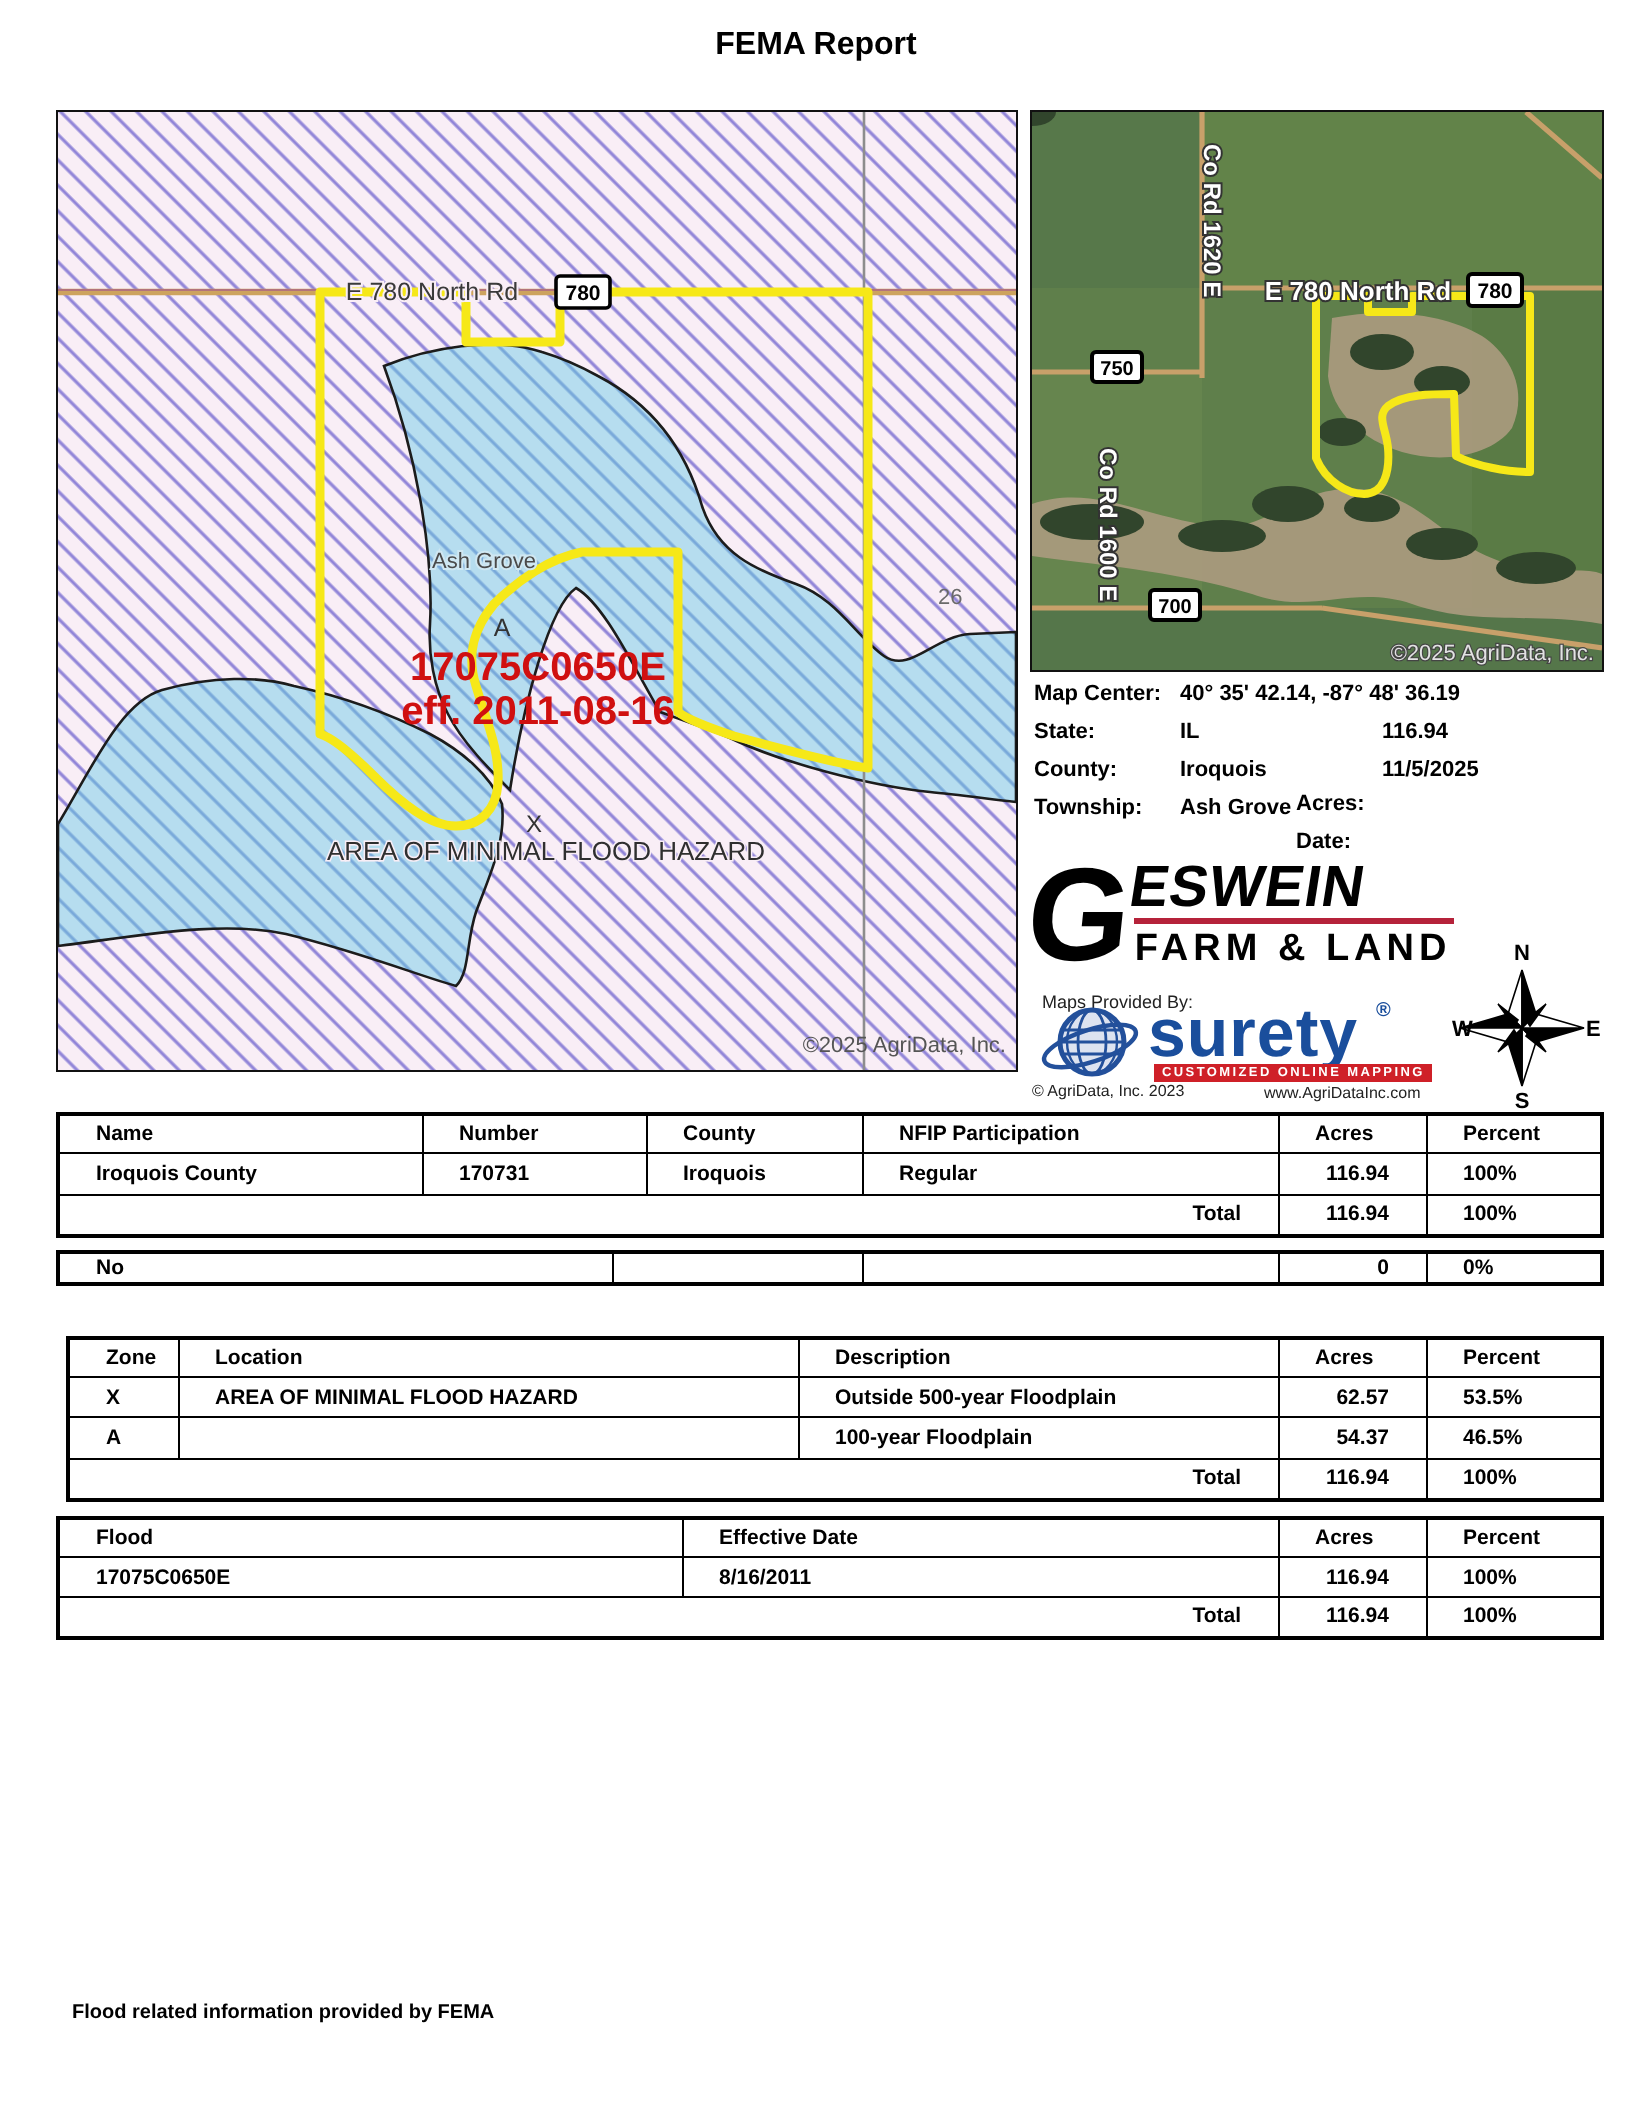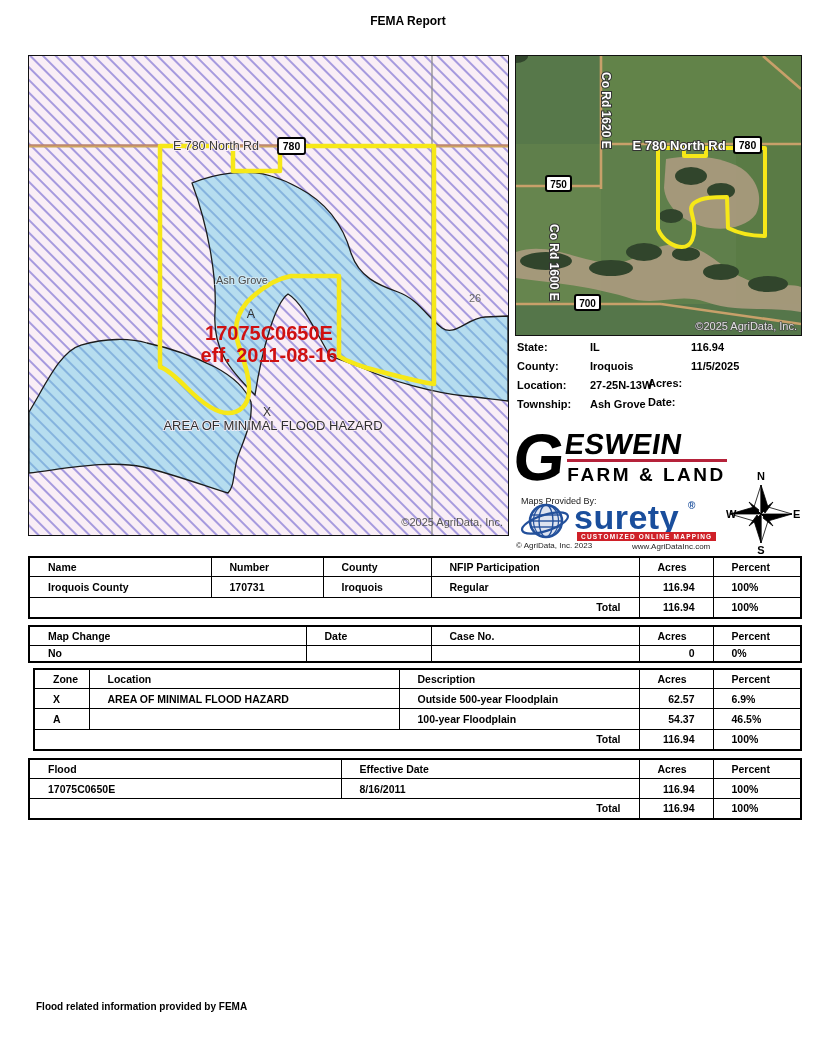--- a/index.html
+++ b/index.html
@@ -1,19 +1,19 @@
 <!DOCTYPE html>
 <html><head>
 <meta charset="utf-8">
 <style>
   html,body{margin:0;padding:0;background:#fff;}
   .page{position:relative;width:816px;height:1056px;background:#fff;overflow:hidden;
         font-family:"Liberation Sans",sans-serif;color:#000;}
   .abs{position:absolute;}
-  .page-title{left:0;top:14px;width:816px;text-align:center;font-size:12px;font-weight:bold;}
+  .page-title{left:0;top:14px;width:816px;text-align:center;font-size:16px;font-weight:bold;}
 
   .map-frame{border:1.5px solid #111;background:#fff;}
   #floodmap{left:28px;top:55px;width:479px;height:479px;}
   #satmap{left:515px;top:55px;width:285px;height:279px;}
 
   
   .info{left:517px;top:341px;width:288px;font-size:11px;font-weight:bold;}
   .info-row{position:relative;height:19px;}
   .info-row .lbl{position:absolute;left:0;}
   .info-row .val{position:absolute;left:73px;}
@@ -164,34 +164,34 @@
         <text x="71.5" y="250.5" text-anchor="middle" font-size="10" font-weight="bold" fill="#000">700</text>
       </g>
       <text x="86" y="16" font-size="12" font-weight="bold" fill="#fff" transform="rotate(90 86 16)" style="paint-order:stroke;stroke:#333;stroke-width:2">Co Rd 1620 E</text>
       <text x="34" y="168" font-size="12" font-weight="bold" fill="#fff" transform="rotate(90 34 168)" style="paint-order:stroke;stroke:#333;stroke-width:2">Co Rd 1600 E</text>
       <text x="281" y="274" text-anchor="end" font-size="11" fill="#e2e2e2" style="paint-order:stroke;stroke:#444;stroke-width:1.2">©2025 AgriData, Inc.</text>
     </svg>
   </div>
 
   <div class="abs info">
     <div class="info-row">
+      <span class="lbl">Map Center:</span>
+      <span class="val">40° 35' 42.14,  -87° 48' 36.19</span>
+    </div>
+    <div class="info-row">
       <span class="lbl">State:</span>
       <span class="val">IL</span>
       <span class="lbl2">Acres:</span>
       <span class="val2">116.94</span>
     </div>
     <div class="info-row">
       <span class="lbl">County:</span>
       <span class="val">Iroquois</span>
       <span class="lbl2">Date:</span>
       <span class="val2">11/5/2025</span>
-    </div>
-    <div class="info-row">
-      <span class="lbl">Location:</span>
-      <span class="val">27-25N-13W</span>
     </div>
     <div class="info-row">
       <span class="lbl">Township:</span>
       <span class="val">Ash Grove</span>
     </div>
   </div>
 
   <div class="abs geswein">
     <span class="g">G</span>
     <span class="gr">
@@ -275,27 +275,20 @@
 
   <table class="rpt" id="tbl-mapchange">
     <colgroup>
         <col style="width:277px">
         <col style="width:125px">
         <col style="width:208px">
       <col style="width:74px">
         <col style="width:88px">
       </colgroup>
     <tbody>
-        <tr class="hdr">
-      <td>Map Change</td>
-      <td>Date</td>
-      <td>Case No.</td>
-      <td>Acres</td>
-      <td>Percent</td>
-    </tr>
     <tr style="height:16px;">
       <td>No</td>
       <td></td>
       <td></td>
       <td class="num">0</td>
       <td>0%</td>
     </tr>
   </tbody>
     </table>
 
@@ -313,21 +306,21 @@
       <td>Location</td>
       <td>Description</td>
       <td>Acres</td>
       <td>Percent</td>
     </tr>
     <tr style="height:20px;">
       <td>X</td>
       <td>AREA OF MINIMAL FLOOD HAZARD</td>
       <td>Outside 500-year Floodplain</td>
       <td class="num">62.57</td>
-      <td>6.9%</td>
+      <td>53.5%</td>
     </tr>
     <tr style="height:21px;">
       <td>A</td>
       <td></td>
       <td>100-year Floodplain</td>
       <td class="num">54.37</td>
       <td>46.5%</td>
     </tr>
     <tr style="height:20px;">
       <td colspan="3" class="tot">Total</td>

